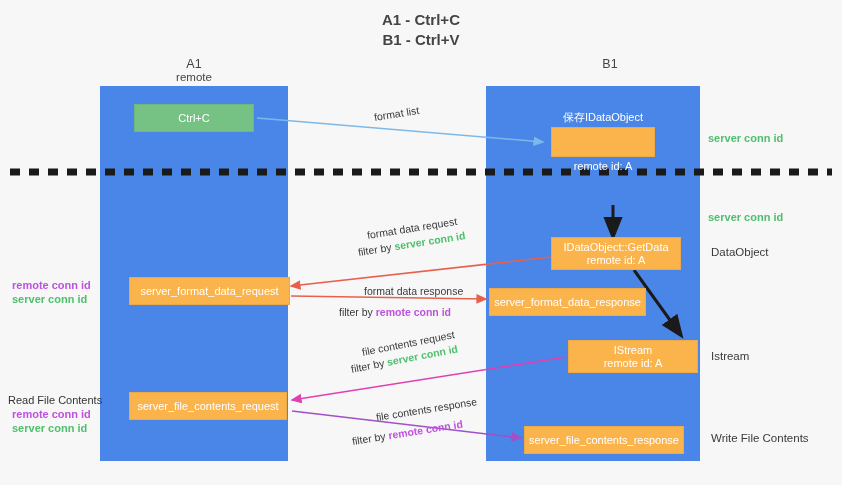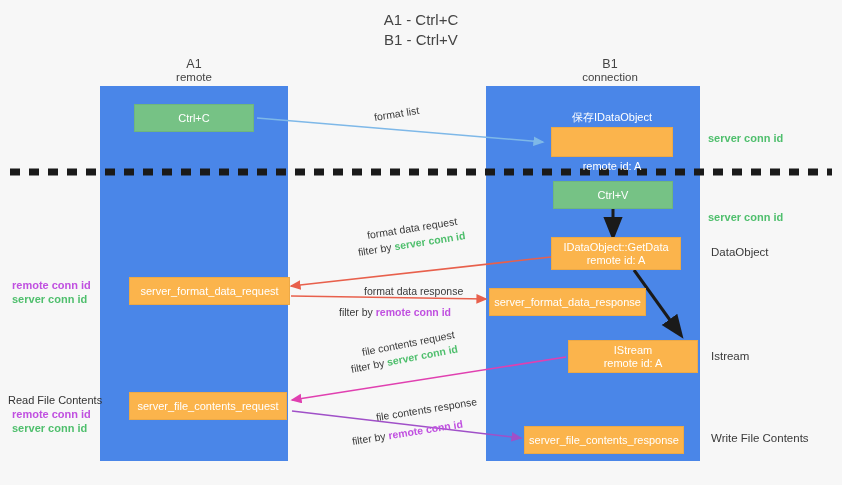--- a/index.html
+++ b/index.html
@@ -8,21 +8,21 @@
     background:#f7f7f7;
     font-family:"Liberation Sans","DejaVu Sans",sans-serif;
     overflow:hidden;
     position:relative;
   }
   #stage{position:absolute;inset:0;}
 
   
   .title{
     position:absolute;left:0;right:0;top:10px;
-    text-align:center;color:#444;font-size:15px;line-height:20px;
+    text-align:center;color:#444;font-size:15px;line-height:20px;font-weight:bold;
   }
   .colhead{
     position:absolute;text-align:center;color:#444;
     font-size:11.5px;line-height:13px;width:160px;
   }
   .colhead .big{font-size:12.5px;}
 
   
   .lane{position:absolute;background:#4a86e8;}
 
@@ -68,21 +68,20 @@
     <div>A1 - Ctrl+C</div>
     <div>B1 - Ctrl+V</div>
   </div>
 
   <div class="colhead" style="left:114px;top:58px;">
     <div class="big">A1</div>
     <div>remote</div>
   </div>
   <div class="colhead" style="left:530px;top:58px;">
     <div class="big">B1</div>
-    <div>connection</div>
   </div>
 
   <div class="lane" style="left:100px;top:86px;width:188px;height:375px;"></div>
   <div class="lane" style="left:486px;top:86px;width:214px;height:375px;"></div>
 
   <svg class="overlay">
     <defs>
       <marker id="ar-blue" markerWidth="7" markerHeight="7" refX="6" refY="3" orient="auto">
         <path d="M0,0 L7,3 L0,6 z" fill="#7eb8e8"></path>
       </marker>
@@ -122,28 +121,25 @@
   </div>
 
   <div class="node orange" style="left:129px;top:277px;width:161px;height:24px;">
     <span>server_format_data_request</span>
   </div>
 
   <div class="node orange" style="left:129px;top:392px;width:158px;height:24px;">
     <span>server_file_contents_request</span>
   </div>
 
-  <div class="node orange" style="left:551px;top:127px;width:122px;height:30px;gap:36px;">
+  <div class="node orange" style="left:551px;top:127px;width:104px;height:30px;gap:36px;">
     <span>保存IDataObject</span>
     <span>remote id: A</span>
   </div>
 
-  <div class="node green" style="left:553px;top:181px;width:120px;height:24px;">
-    <span>Ctrl+V</span>
-  </div>
 
   <div class="node orange" style="left:551px;top:237px;width:130px;height:33px;">
     <span>IDataObject::GetData</span>
     <span>remote id: A</span>
   </div>
 
   <div class="node orange" style="left:568px;top:340px;width:130px;height:33px;">
     <span>IStream</span>
     <span>remote id: A</span>
   </div>

